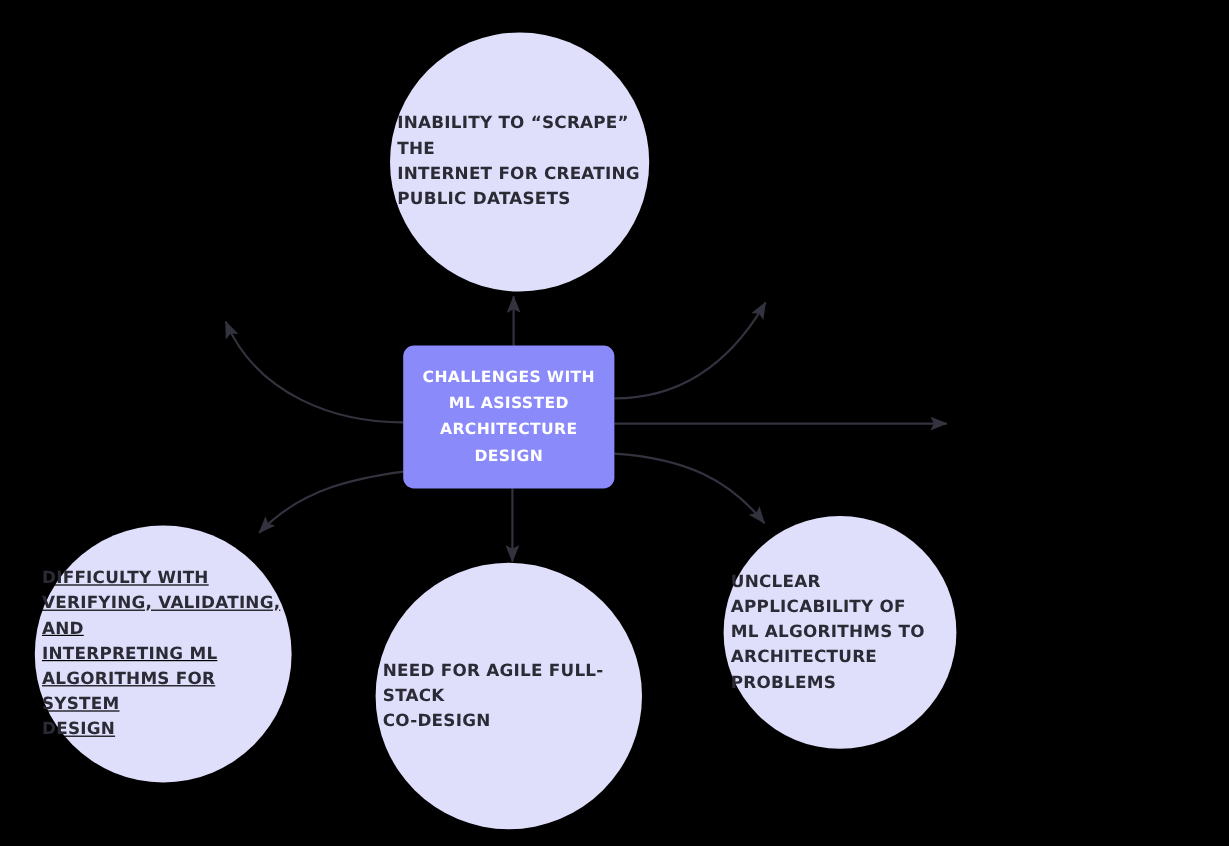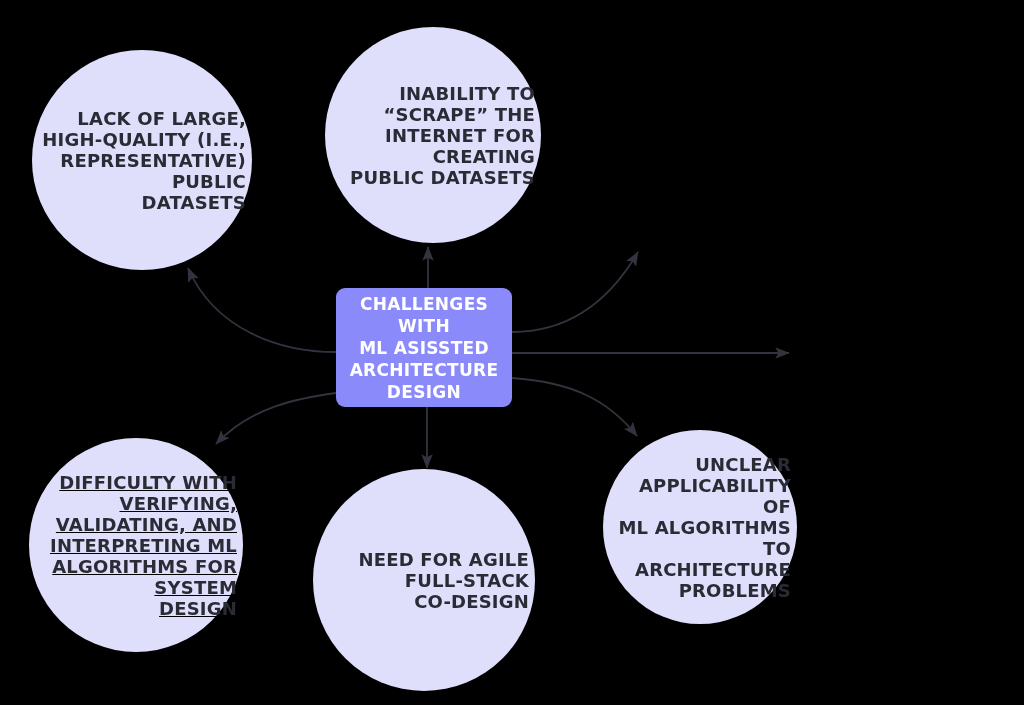--- a/index.html
+++ b/index.html
@@ -31,41 +31,41 @@
     position: absolute;
     border-radius: 50%;
     background: #dfdffc;
     display: flex;
     align-items: center;
     justify-content: center;
     box-sizing: border-box;
   }
   .node-circle .label {
     color: #2b2b36;
-    font-size: 18px;
+    font-size: 14px;
     line-height: 21px;
     letter-spacing: 0.2px;
-    text-align: right;
+    text-align: left;
     font-weight: 600;
     font-family: "DejaVu Sans", sans-serif;
     white-space: pre-line;
     padding: 0 6px;
   }
   #center-node {
     position: absolute;
     background: #8a8afa;
     border-radius: 9px;
     display: flex;
     align-items: center;
     justify-content: center;
     box-sizing: border-box;
   }
   #center-node .label {
     color: #ffffff;
-    font-size: 17px;
+    font-size: 13px;
     line-height: 22px;
     letter-spacing: 0.3px;
     text-align: center;
     font-weight: 600;
     font-family: "DejaVu Sans", sans-serif;
     white-space: pre-line;
   }
 </style>
 </head>
 <body>
@@ -87,26 +87,20 @@
 
     <path d="M512,353 L789,353" fill="none" stroke="#33333f" stroke-width="1.8" marker-end="url(#arrowhead)"></path>
 
     <path d="M512,378 C572,382 608,400 637,436" fill="none" stroke="#33333f" stroke-width="1.8" marker-end="url(#arrowhead)"></path>
 
     <path d="M427,407 L427,468" fill="none" stroke="#33333f" stroke-width="1.8" marker-end="url(#arrowhead)"></path>
 
     <path d="M336,393 C300,398 252,406 216,444" fill="none" stroke="#33333f" stroke-width="1.8" marker-end="url(#arrowhead)"></path>
   </svg>
 
-  <div class="node-circle" style="left:32px; top:50px; width:220px; height:220px;">
-    <span class="label">LACK OF LARGE,
-HIGH-QUALITY (I.E.,
-REPRESENTATIVE) PUBLIC
-DATASETS</span>
-  </div>
 
   <div class="node-circle" style="left:325px; top:27px; width:216px; height:216px;">
     <span class="label">INABILITY TO “SCRAPE” THE
 INTERNET FOR CREATING
 PUBLIC DATASETS</span>
   </div>
 
 
 
   <div class="node-circle" style="left:313px; top:469px; width:222px; height:222px;">

